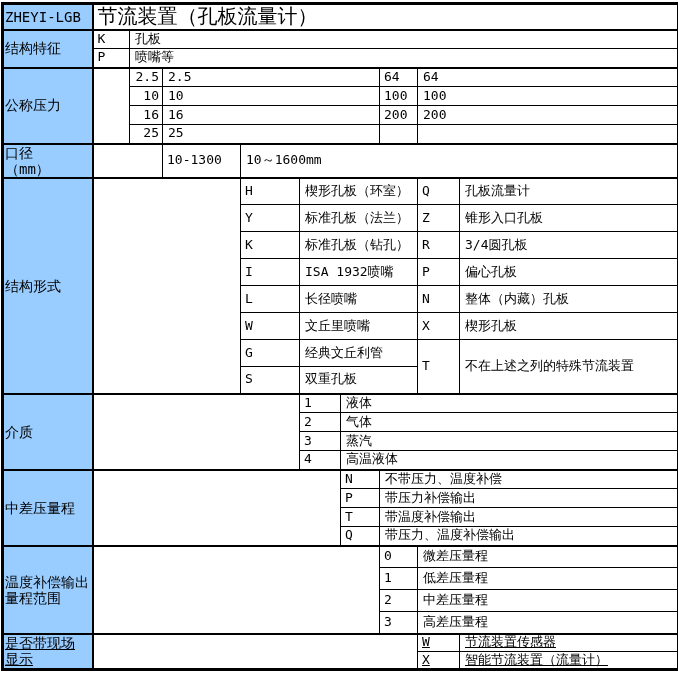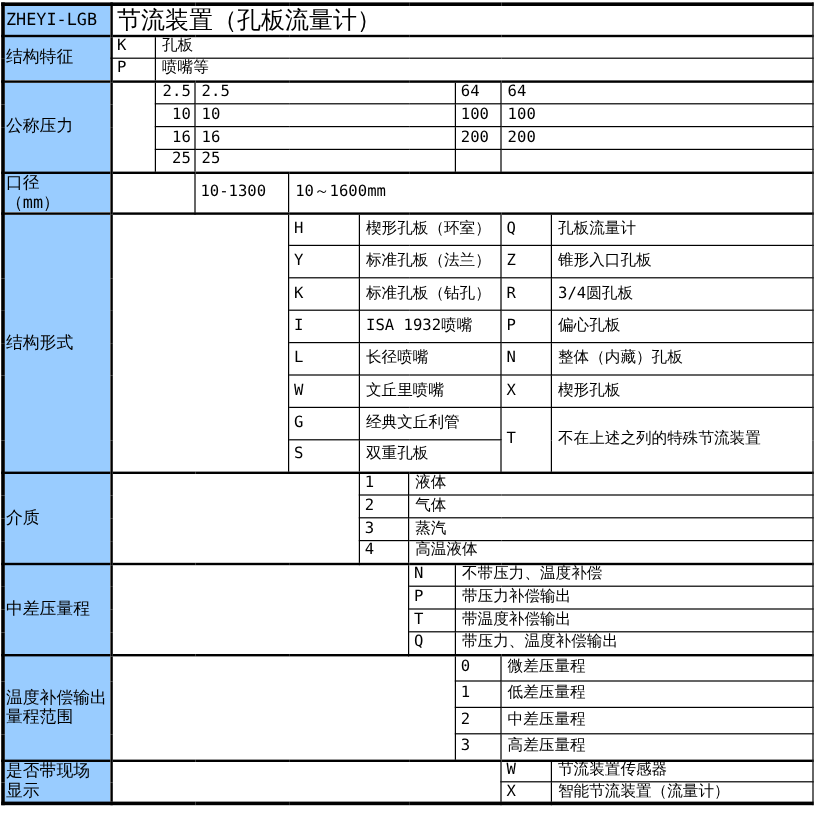--- a/index.html
+++ b/index.html
@@ -20,21 +20,21 @@
   td.title { font-size:20px; padding-left:4px; }
   td.code { padding-left:4px; }
   td.num { text-align:right; padding-right:3px; }
   td.desc { padding-left:5px; }
   tr.sec td { border-top-width:2px; }
   tr.h26 { height:26px; }
   tr.h19 { height:19px; }
   tr.h46 { height:30px; }
   tr.h27 { height:27px; }
   tr.h22 { height:22px; }
-  tr.h18 { height:18px; }
+  tr.h18 { height:18px;text-decoration:underline; }
 </style>
 </head>
 <body>
 
 <table class="spec">
   <colgroup>
     <col style="width:90px">
       <col style="width:37px">
       <col style="width:33px">
     <col style="width:78px">

